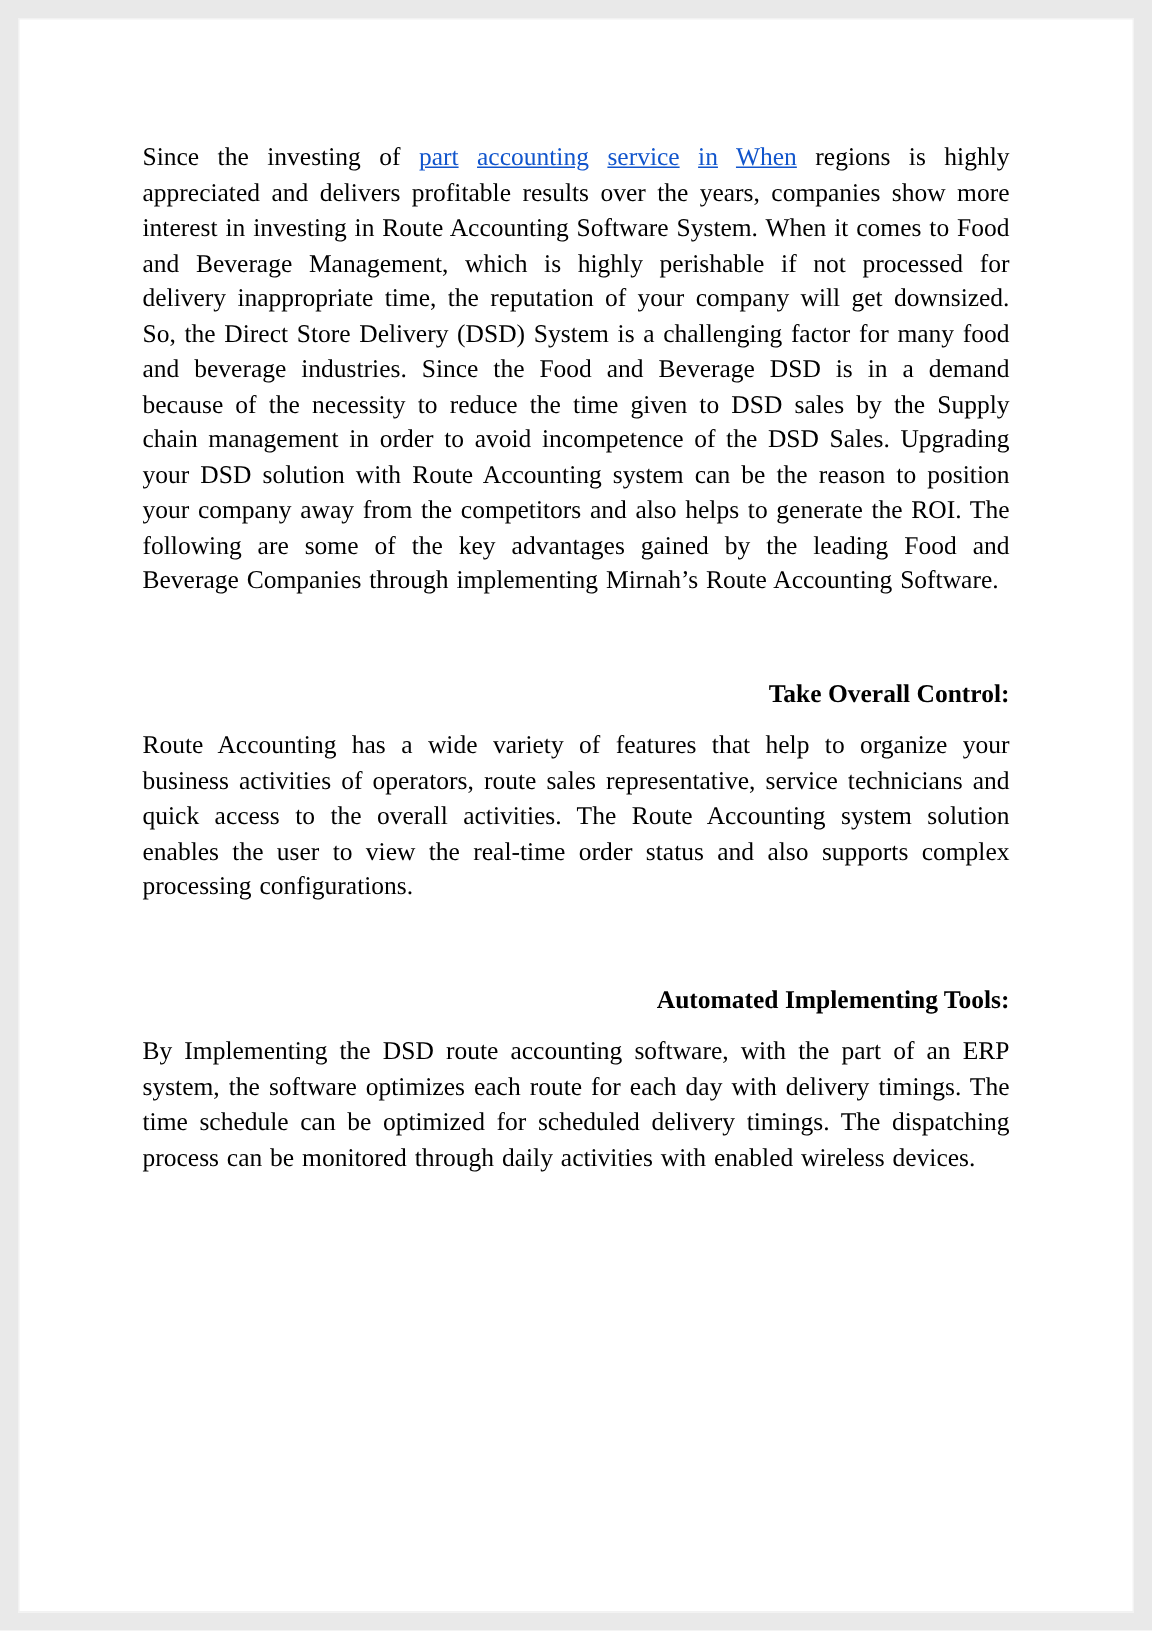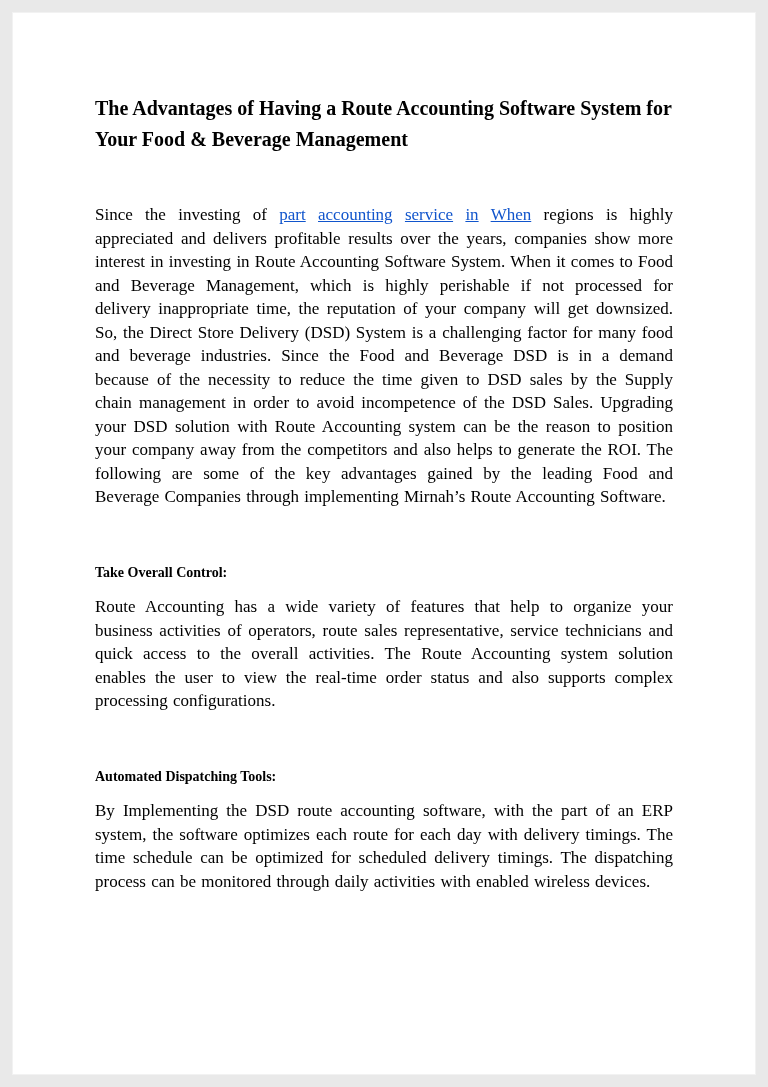--- a/index.html
+++ b/index.html
@@ -40,50 +40,49 @@
     font-size: 17px;
     line-height: 23.5px;
     margin: 0;
     text-align: justify;
     word-spacing: 1px;
   }
   .section {
     margin-top: 52px;
   }
   .section-heading {
-    font-size: 14px;
+    font-size: 17px;
     font-weight: bold;
     line-height: 23.5px;
     margin: 0 0 11px 0;
-    text-align: left;
+    text-align: right;
   }
   a.doc-link {
     color: var(--color-link);
     text-decoration: underline;
     cursor: pointer;
   }
 </style>
 </head>
 <body>
 
 <div class="page">
 
-  <h1 class="doc-title">The Advantages of Having a Route Accounting Software System for Your Food &amp; Beverage Management</h1>
 
   <p class="body-text"><span>Since the investing of</span>
     <a class="doc-link">part</a>
     <a class="doc-link">accounting</a>
     <a class="doc-link">service</a>
     <a class="doc-link">in</a>
     <a class="doc-link">When</a>
     <span>regions is highly appreciated and delivers profitable results over the years, companies show more interest in investing in Route Accounting Software System. When it comes to Food and Beverage Management, which is highly perishable if not processed for delivery inappropriate time, the reputation of your company will get downsized. So, the Direct Store Delivery (DSD) System is a challenging factor for many food and beverage industries. Since the Food and Beverage DSD is in a demand because of the necessity to reduce the time given to DSD sales by the Supply chain management in order to avoid incompetence of the DSD Sales. Upgrading your DSD solution with Route Accounting system can be the reason to position your company away from the competitors and also helps to generate the ROI. The following are some of the key advantages gained by the leading Food and Beverage Companies through implementing Mirnah’s Route Accounting Software.</span></p>
 
   <div class="section">
     <h2 class="section-heading">Take Overall Control:</h2>
     <p class="body-text">Route Accounting has a wide variety of features that help to organize your business activities of operators, route sales representative, service technicians and quick access to the overall activities. The Route Accounting system solution enables the user to view the real-time order status and also supports complex processing configurations.</p>
   </div>
 
   <div class="section">
-    <h2 class="section-heading">Automated Dispatching Tools:</h2>
+    <h2 class="section-heading">Automated Implementing Tools:</h2>
     <p class="body-text">By Implementing the DSD route accounting software, with the part of an ERP system, the software optimizes each route for each day with delivery timings. The time schedule can be optimized for scheduled delivery timings. The dispatching process can be monitored through daily activities with enabled wireless devices.</p>
   </div>
 
 </div>
 
 </body></html>

